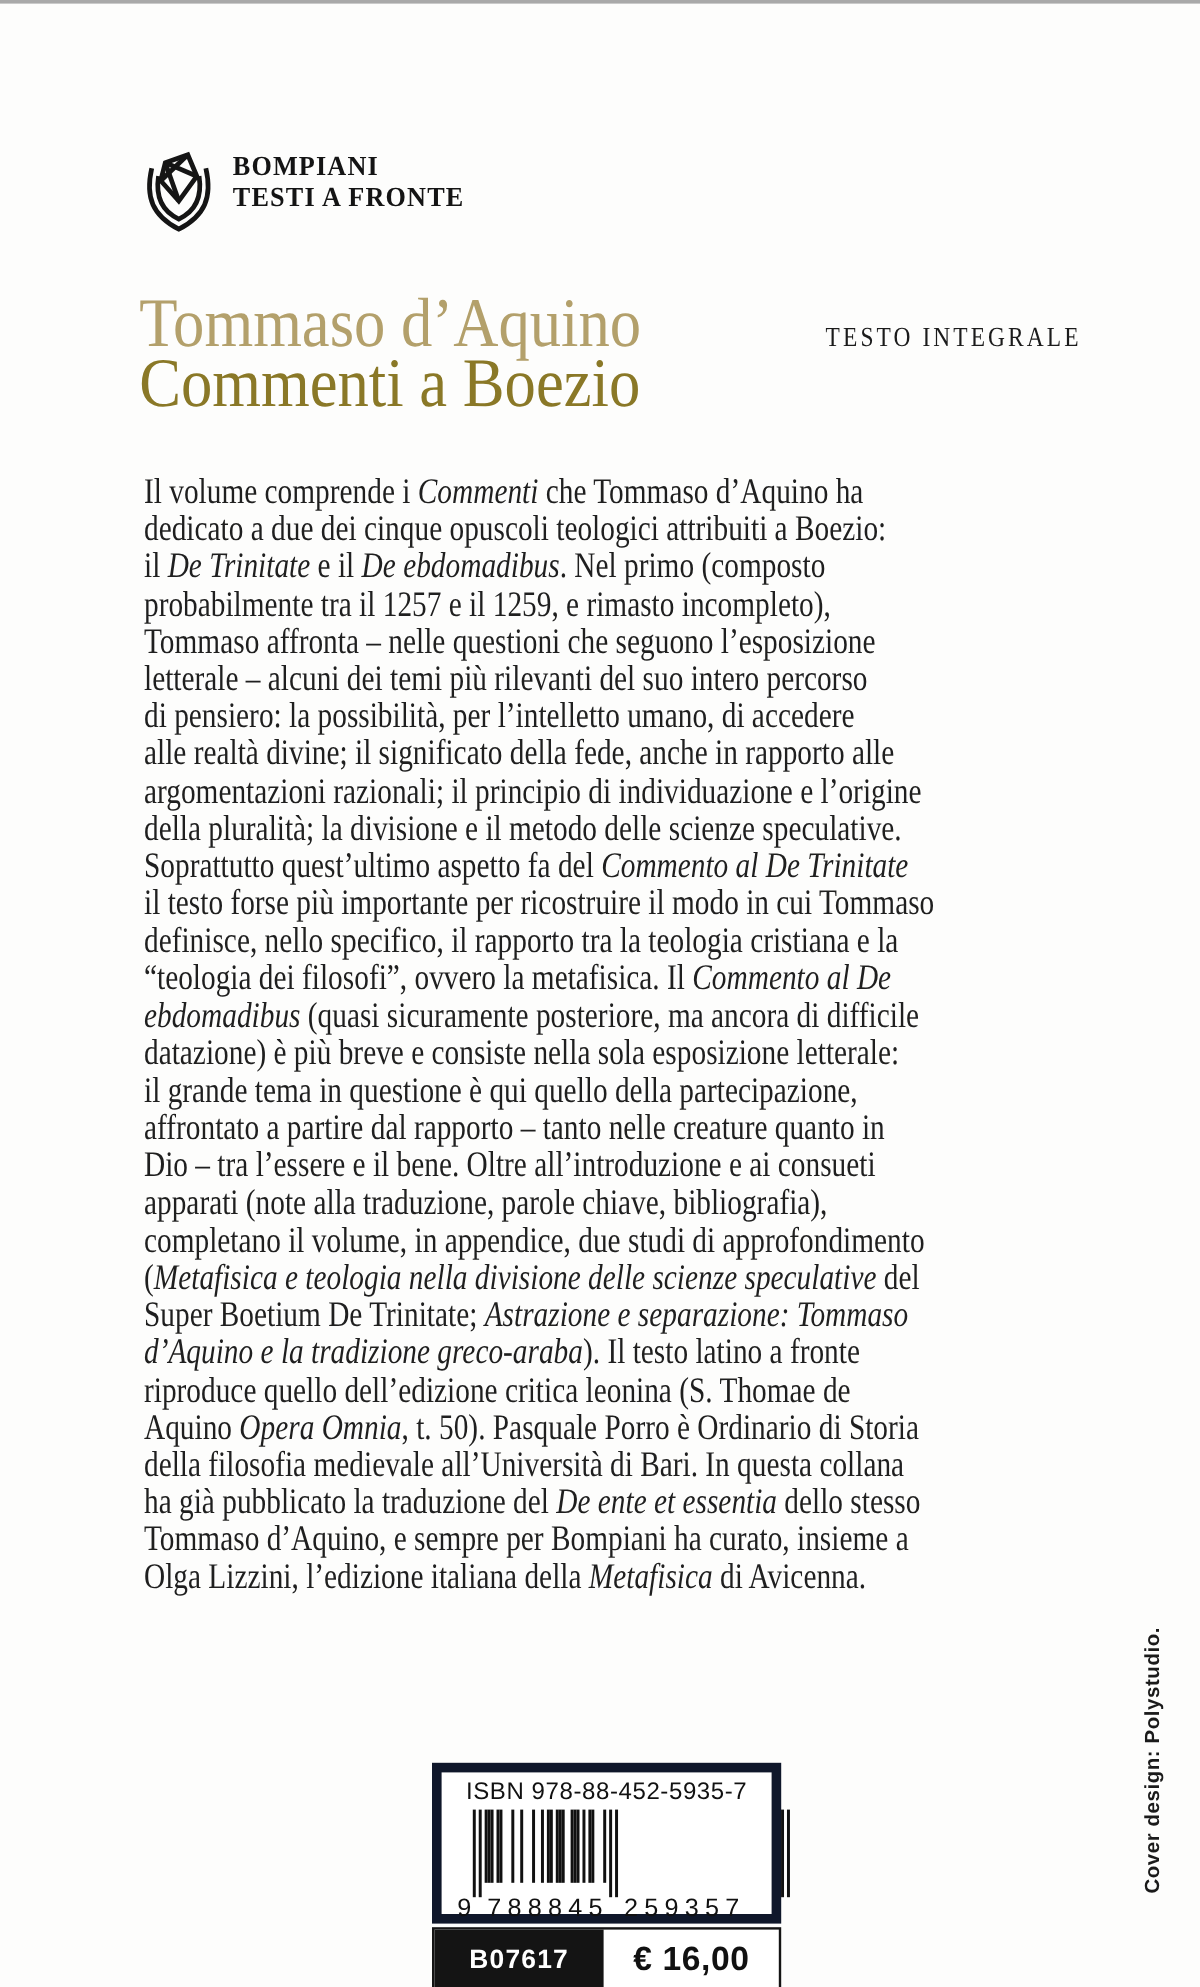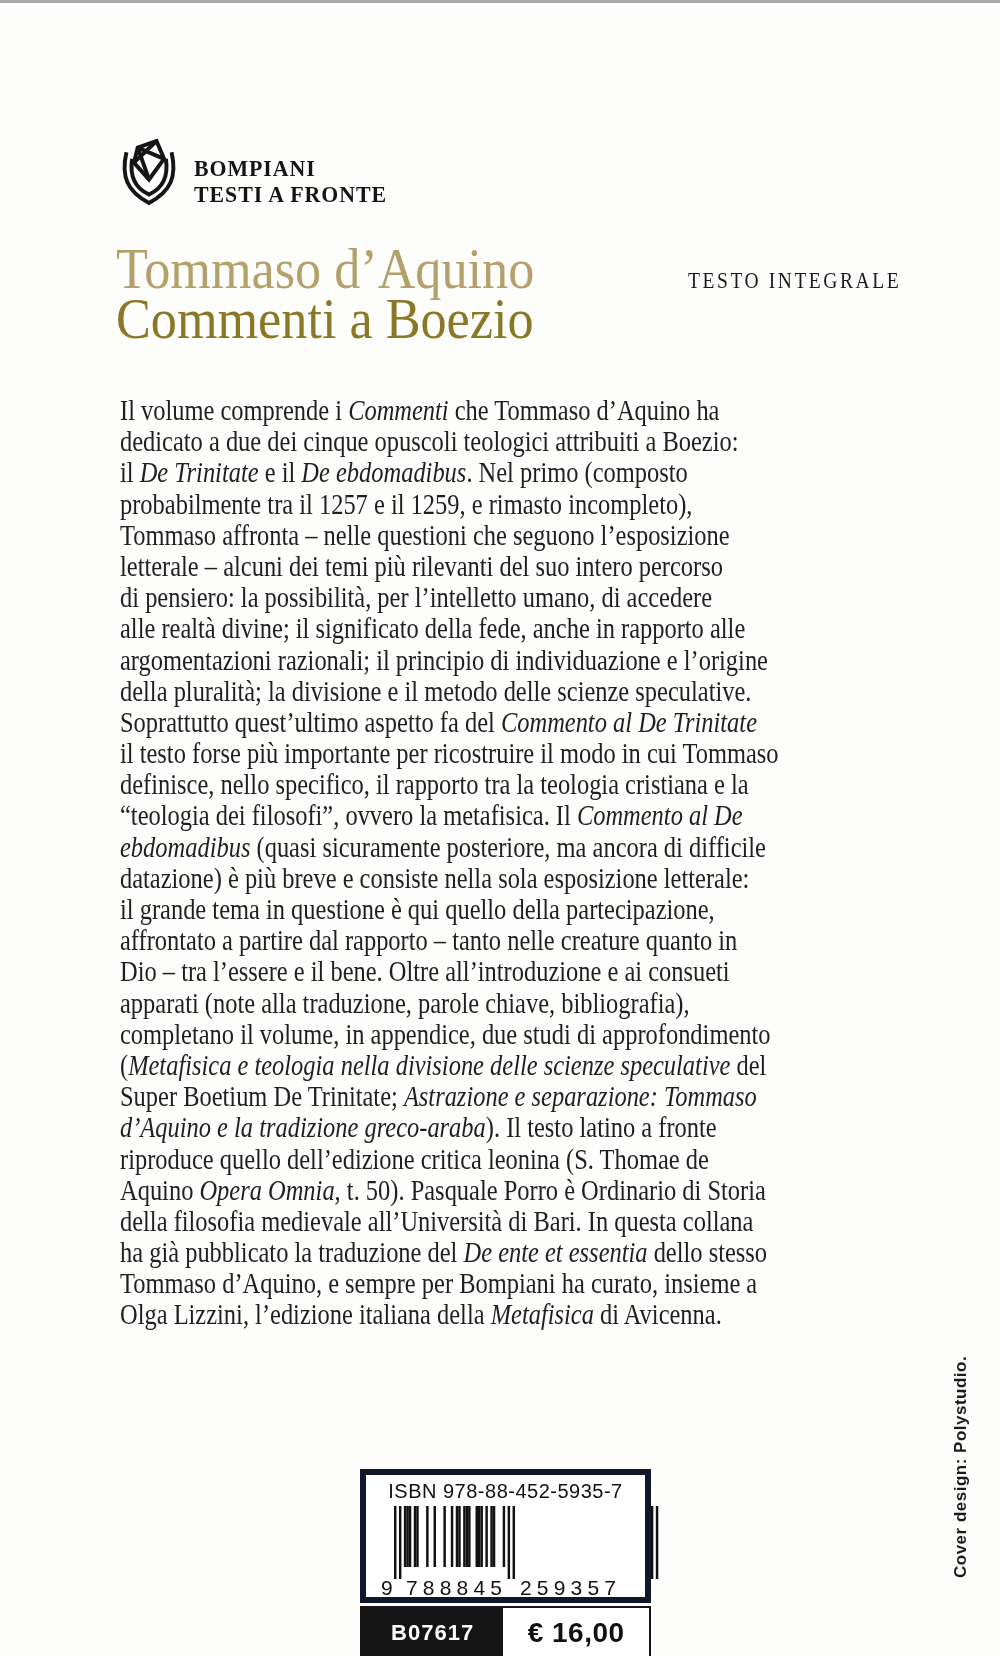--- a/index.html
+++ b/index.html
@@ -4,21 +4,21 @@
 <style>
   html,body{margin:0;padding:0;background:#e9e9e9;}
   #page{
     position:relative; width:1000px; height:1656px; margin:0 auto;
     background:#fdfdfc; overflow:hidden;
     font-family:"Liberation Serif", serif; color:#1f1f1f;
   }
   #scan-edge{position:absolute;top:0;left:0;width:100%;height:3px;background:#a9a9a9;}
 
   
-  #logo{position:absolute;left:118px;top:136px;display:flex;align-items:flex-end;}
+  #logo{position:absolute;left:118px;top:124px;display:flex;align-items:flex-start;}
   #logo svg{display:block;}
   #logo-text{margin-left:14px;margin-top:2px;color:#141414;
     font-size:23px;line-height:26px;letter-spacing:1px;font-weight:600;
     transform:scaleX(.95);transform-origin:left top;white-space:nowrap;}
 
   
   #title{position:absolute;left:116px;top:244px;transform:scaleX(.9);transform-origin:left top;}
   #title .tline{display:block;font-size:58px;line-height:50px;font-weight:400;white-space:nowrap;letter-spacing:0px;}
 
   
@@ -27,21 +27,21 @@
     transform:scaleX(.85);transform-origin:left top;font-weight:500;}
 
   
   #body{position:absolute;left:120px;top:394px;width:960px;
     transform:scaleX(.815);transform-origin:left top;}
   #body .bline{display:block;white-space:nowrap;font-size:30px;line-height:31.2px;height:31.2px;}
   #body .it{font-style:italic;}
 
   
   #isbn-box{position:absolute;left:360px;top:1469px;width:291px;height:134px;
-    background:#ffffff;border:6px solid #0f172a;box-sizing:border-box;text-align:center;}
+    background:#ffffff;border:8px solid #0f172a;box-sizing:border-box;text-align:center;}
   #isbn-label{font-family:"Liberation Sans", sans-serif;font-size:20px;letter-spacing:.5px;
     color:#111;margin-top:5px;white-space:nowrap;}
   #ean-svg{display:block;margin:3px auto 0 auto;overflow:visible;}
 
   #price-row{position:absolute;left:360px;top:1606px;width:291px;height:54px;
     border:2px solid #141414;box-sizing:border-box;display:flex;background:#fff;}
   #code-cell{flex:0 0 49.2%;background:#141414;color:#fff;display:flex;align-items:center;justify-content:center;
     font-family:"Liberation Sans", sans-serif;font-weight:700;font-size:22px;letter-spacing:1px;}
   #price-cell{flex:1;display:flex;align-items:center;justify-content:center;color:#111;
     font-family:"Liberation Sans", sans-serif;font-weight:700;font-size:28px;letter-spacing:.5px;}

